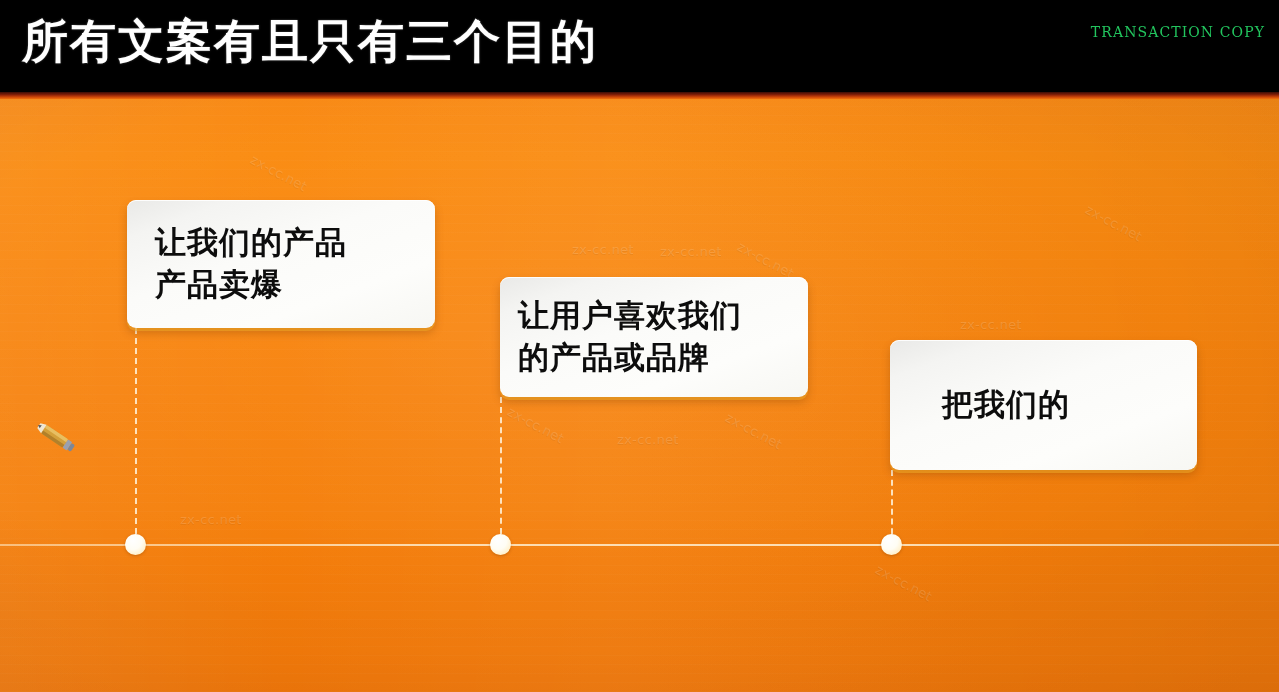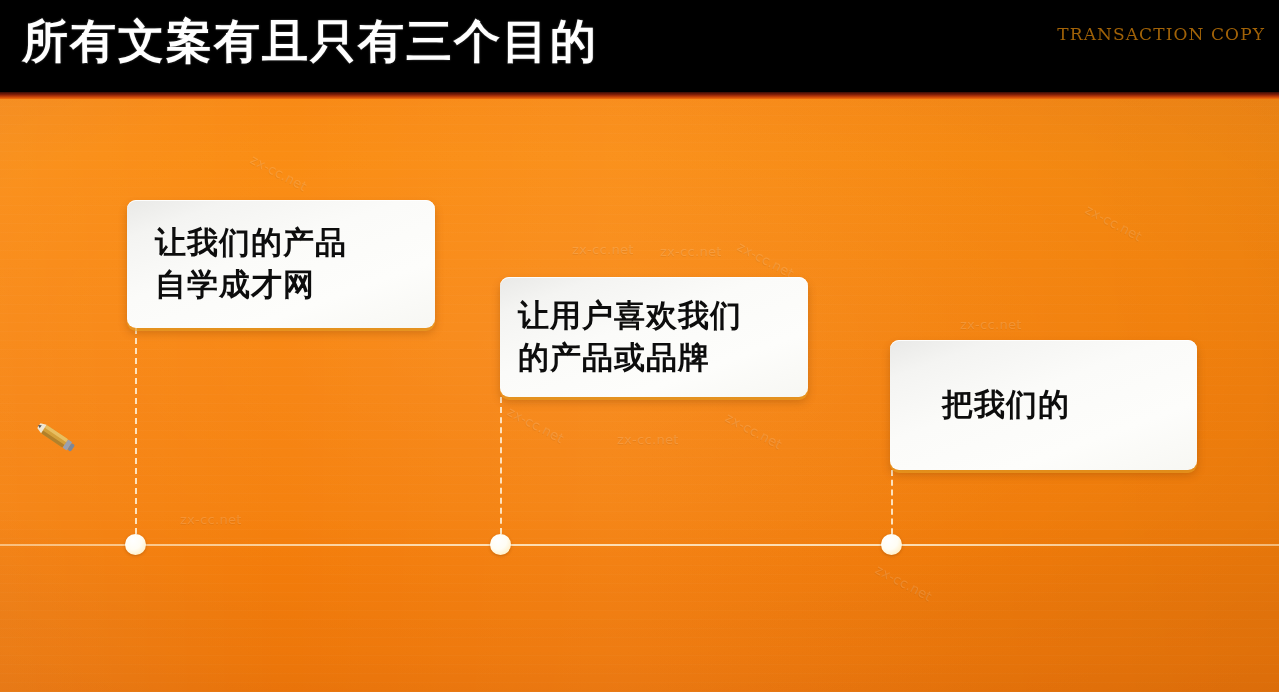--- a/index.html
+++ b/index.html
@@ -35,23 +35,23 @@
     letter-spacing: 2px;
     line-height: 78px;
     white-space: nowrap;
     text-shadow: 0 0 2px rgba(255,255,255,0.35);
   }
   .header-right {
     position: absolute;
     right: 14px;
     top: 24px;
     font-family: "DejaVu Serif", "Liberation Serif", serif;
-    font-size: 17px;
+    font-size: 14px;
     letter-spacing: 1.1px;
-    color: #a16207;
+    color: #22c55e;
     white-space: nowrap;
   }
   .header-underline {
     position: absolute;
     left: 0; top: 92px;
     width: 1279px;
     height: 7px;
     background: linear-gradient(180deg, #3a0d06 0%, #7e1d07 35%, #c94309 70%, #f0700c 100%);
     z-index: 39;
   }
@@ -209,21 +209,21 @@
     <div class="stem" style="left:135px; top:236px; height:216px;"></div>
     <div class="stem" style="left:500px; top:305px; height:147px;"></div>
     <div class="stem" style="left:891px; top:378px; height:74px;"></div>
 
     <div class="node" style="left:125px; top:442px;"></div>
     <div class="node" style="left:490px; top:442px;"></div>
     <div class="node" style="left:881px; top:442px;"></div>
 
     <div class="card" style="left:127px; top:108px; width:308px; height:128px; padding:12px 0 12px 28px;">
       <div class="card-line">让我们的产品</div>
-      <div class="card-line">自学成才网</div>
+      <div class="card-line">产品卖爆</div>
     </div>
 
     <div class="card" style="left:500px; top:185px; width:308px; height:120px; padding:8px 0 8px 18px;">
       <div class="card-line">让用户喜欢我们</div>
       <div class="card-line">的产品或品牌</div>
     </div>
 
     <div class="card" style="left:890px; top:248px; width:307px; height:130px; padding:12px 16px 12px 52px;">
       <div class="card-line">把我们的</div>
     </div>

